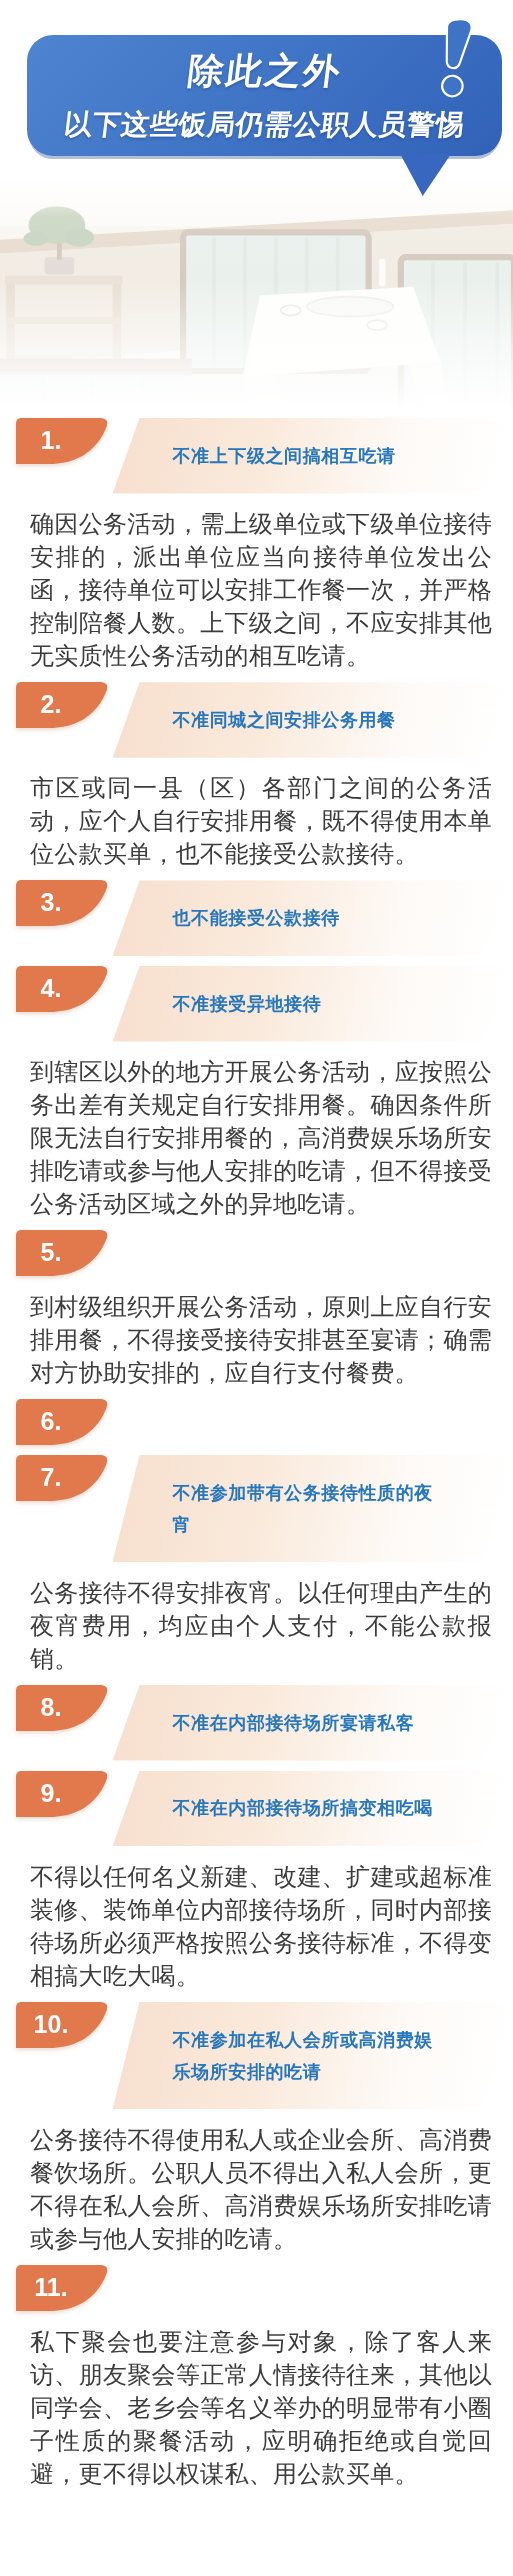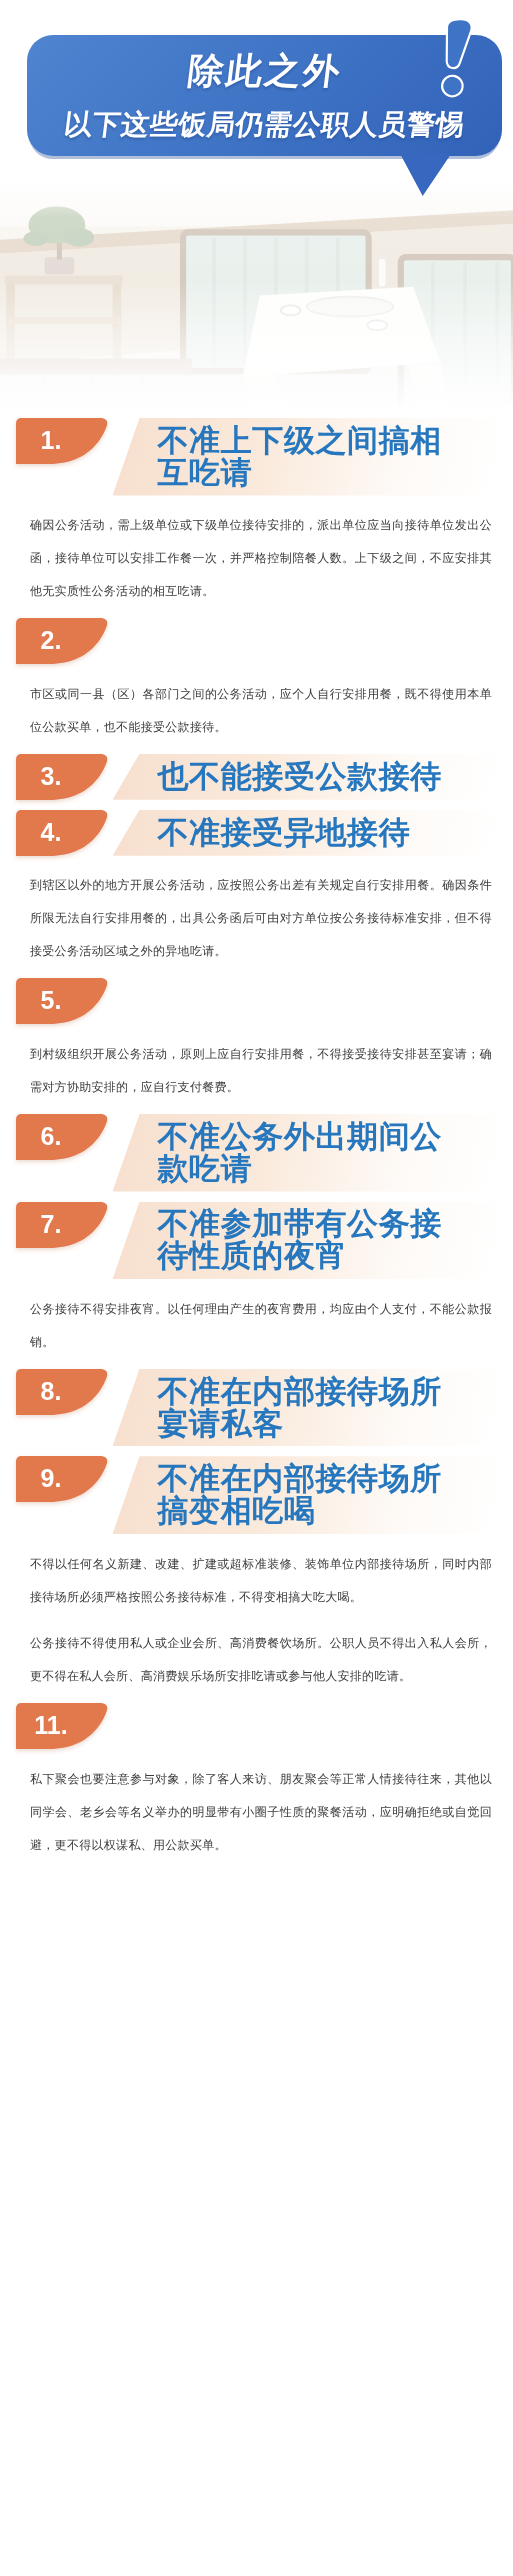--- a/index.html
+++ b/index.html
@@ -66,25 +66,25 @@
     text-align:center;font-size:25px;font-weight:800;color:#ffffff;
   }
   .band{
     flex:1;margin-left:5px;min-height:46px;box-sizing:border-box;
     background:linear-gradient(100deg,#f7dfce 0%,#faeadc 38%,rgba(253,246,240,0.55) 72%,rgba(255,255,255,0) 96%);
     clip-path:polygon(27px 0%,100% 0%,calc(100% - 31px) 100%,0% 100%);
     display:flex;align-items:center;
     padding:6.8px 59px 6.8px 45px;
   }
   .title{
-    margin:0;font-size:31px;line-height:32px;font-weight:800;color:#2677bd;letter-spacing:0.6px;
+    margin:15px;font-size:18px;line-height:32px;font-weight:800;color:#2677bd;letter-spacing:0.6px;
   }
   .body{
     margin:13.6px 22px 0 30px;
-    font-size:12px;line-height:33px;color:#3c3c3c;
+    font-size:24px;line-height:33px;color:#3c3c3c;
     text-align:justify;letter-spacing:0.3px;
   }
 </style>
 </head>
 <body>
 
 <div class="page">
 
   <div class="header">
     <div class="bubble">
@@ -172,20 +172,23 @@
     </section>
 
     <section class="rule">
       <div class="rule-head">
         <div class="badge">
           <svg viewBox="0 0 148 74" preserveAspectRatio="none" aria-hidden="true">
             <path d="M10 0 H134 C144 0 149 4 146 13 C140 30 128 48 110 59 C97 67 82 72 66 73 L60 74 H0 V10 C0 3 3 0 10 0 Z" fill="#e2794c"></path>
           </svg>
           <span class="num">2.</span>
         </div>
+        <div class="band">
+          <h2 class="title">不准同城之间安排公务用餐</h2>
+        </div>
       </div>
       <p class="body">市区或同一县（区）各部门之间的公务活动，应个人自行安排用餐，既不得使用本单位公款买单，也不能接受公款接待。</p>
     </section>
 
     <section class="rule">
       <div class="rule-head">
         <div class="badge">
           <svg viewBox="0 0 148 74" preserveAspectRatio="none" aria-hidden="true">
             <path d="M10 0 H134 C144 0 149 4 146 13 C140 30 128 48 110 59 C97 67 82 72 66 73 L60 74 H0 V10 C0 3 3 0 10 0 Z" fill="#e2794c"></path>
           </svg>
@@ -202,21 +205,21 @@
         <div class="badge">
           <svg viewBox="0 0 148 74" preserveAspectRatio="none" aria-hidden="true">
             <path d="M10 0 H134 C144 0 149 4 146 13 C140 30 128 48 110 59 C97 67 82 72 66 73 L60 74 H0 V10 C0 3 3 0 10 0 Z" fill="#e2794c"></path>
           </svg>
           <span class="num">4.</span>
         </div>
         <div class="band">
           <h2 class="title">不准接受异地接待</h2>
         </div>
       </div>
-      <p class="body">到辖区以外的地方开展公务活动，应按照公务出差有关规定自行安排用餐。确因条件所限无法自行安排用餐的，出具公务函后可由对方单位按公务接待标准安排，但不得接受公务活动区域之外的异地吃请。</p>
+      <p class="body">到辖区以外的地方开展公务活动，应按照公务出差有关规定自行安排用餐。确因条件所限无法自行安排用餐的，高消费娱乐场所安排吃请或参与他人安排的吃请，但不得接受公务活动区域之外的异地吃请。</p>
     </section>
 
     <section class="rule">
       <div class="rule-head">
         <div class="badge">
           <svg viewBox="0 0 148 74" preserveAspectRatio="none" aria-hidden="true">
             <path d="M10 0 H134 C144 0 149 4 146 13 C140 30 128 48 110 59 C97 67 82 72 66 73 L60 74 H0 V10 C0 3 3 0 10 0 Z" fill="#e2794c"></path>
           </svg>
           <span class="num">5.</span>
         </div>
@@ -225,23 +228,20 @@
     </section>
 
     <section class="rule">
       <div class="rule-head">
         <div class="badge">
           <svg viewBox="0 0 148 74" preserveAspectRatio="none" aria-hidden="true">
             <path d="M10 0 H134 C144 0 149 4 146 13 C140 30 128 48 110 59 C97 67 82 72 66 73 L60 74 H0 V10 C0 3 3 0 10 0 Z" fill="#e2794c"></path>
           </svg>
           <span class="num">6.</span>
         </div>
-        <div class="band">
-          <h2 class="title">不准公务外出期间公款吃请</h2>
-        </div>
       </div>
     </section>
 
     <section class="rule">
       <div class="rule-head">
         <div class="badge">
           <svg viewBox="0 0 148 74" preserveAspectRatio="none" aria-hidden="true">
             <path d="M10 0 H134 C144 0 149 4 146 13 C140 30 128 48 110 59 C97 67 82 72 66 73 L60 74 H0 V10 C0 3 3 0 10 0 Z" fill="#e2794c"></path>
           </svg>
           <span class="num">7.</span>
@@ -276,20 +276,31 @@
           <span class="num">9.</span>
         </div>
         <div class="band">
           <h2 class="title">不准在内部接待场所搞变相吃喝</h2>
         </div>
       </div>
       <p class="body">不得以任何名义新建、改建、扩建或超标准装修、装饰单位内部接待场所，同时内部接待场所必须严格按照公务接待标准，不得变相搞大吃大喝。</p>
     </section>
 
     <section class="rule">
+      <div class="rule-head">
+        <div class="badge">
+          <svg viewBox="0 0 148 74" preserveAspectRatio="none" aria-hidden="true">
+            <path d="M10 0 H134 C144 0 149 4 146 13 C140 30 128 48 110 59 C97 67 82 72 66 73 L60 74 H0 V10 C0 3 3 0 10 0 Z" fill="#e2794c"></path>
+          </svg>
+          <span class="num">10.</span>
+        </div>
+        <div class="band">
+          <h2 class="title">不准参加在私人会所或高消费娱乐场所安排的吃请</h2>
+        </div>
+      </div>
       <p class="body">公务接待不得使用私人或企业会所、高消费餐饮场所。公职人员不得出入私人会所，更不得在私人会所、高消费娱乐场所安排吃请或参与他人安排的吃请。</p>
     </section>
 
     <section class="rule">
       <div class="rule-head">
         <div class="badge">
           <svg viewBox="0 0 148 74" preserveAspectRatio="none" aria-hidden="true">
             <path d="M10 0 H134 C144 0 149 4 146 13 C140 30 128 48 110 59 C97 67 82 72 66 73 L60 74 H0 V10 C0 3 3 0 10 0 Z" fill="#e2794c"></path>
           </svg>
           <span class="num">11.</span>

